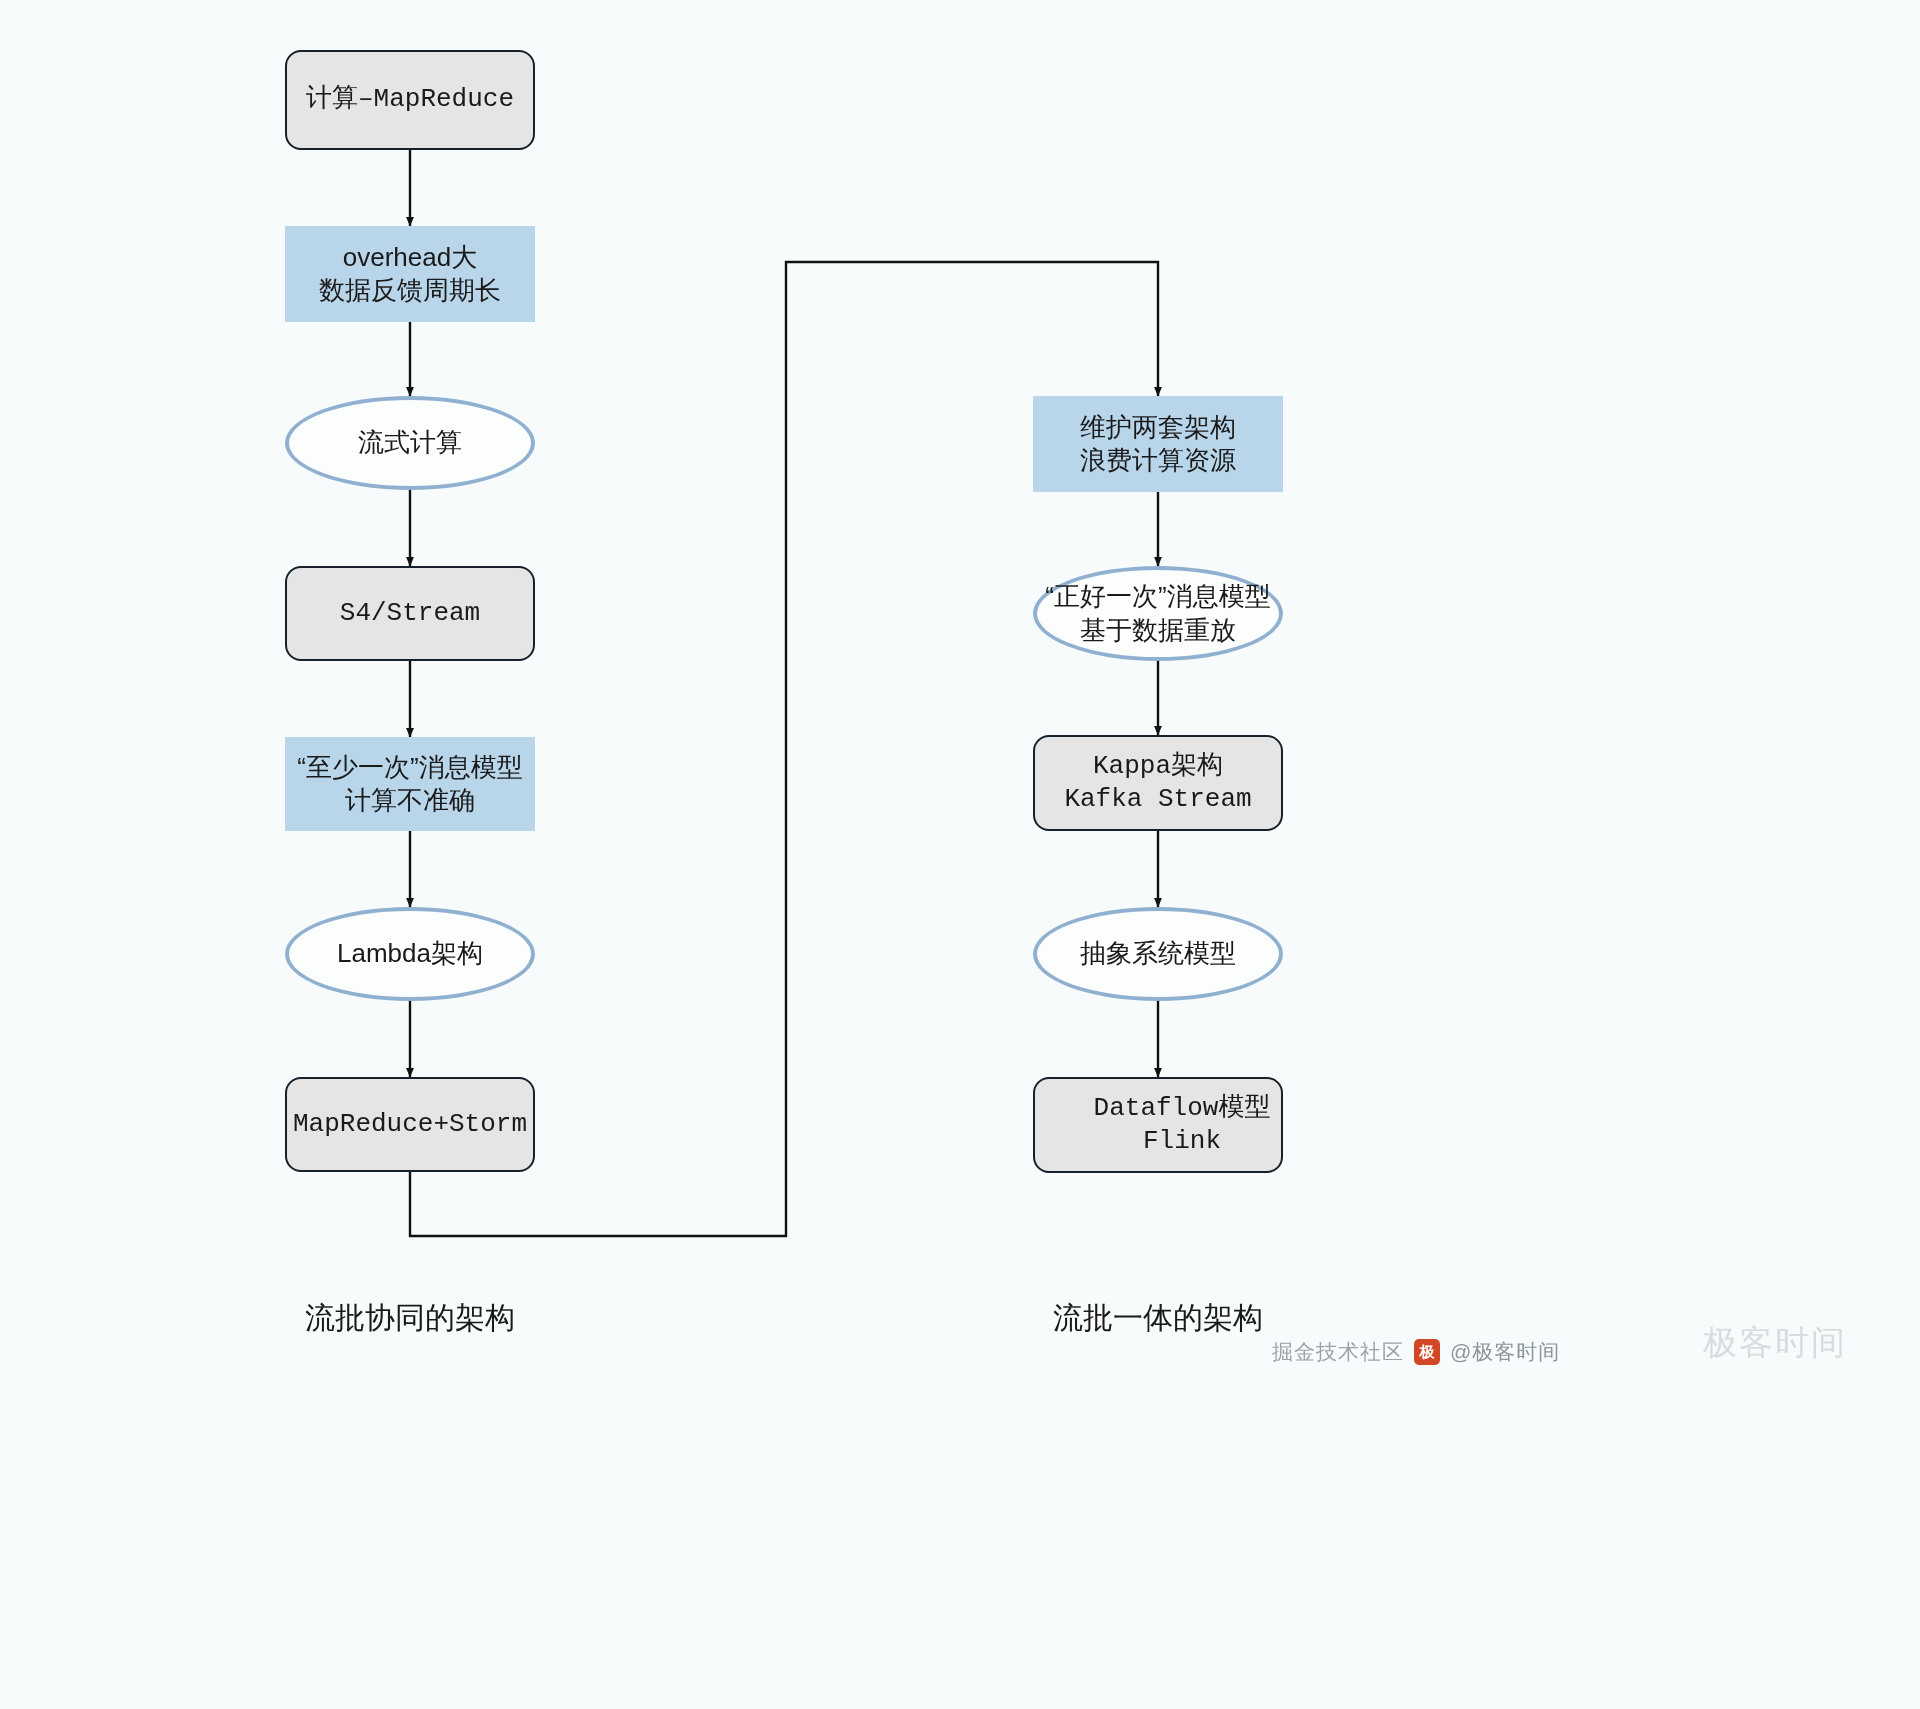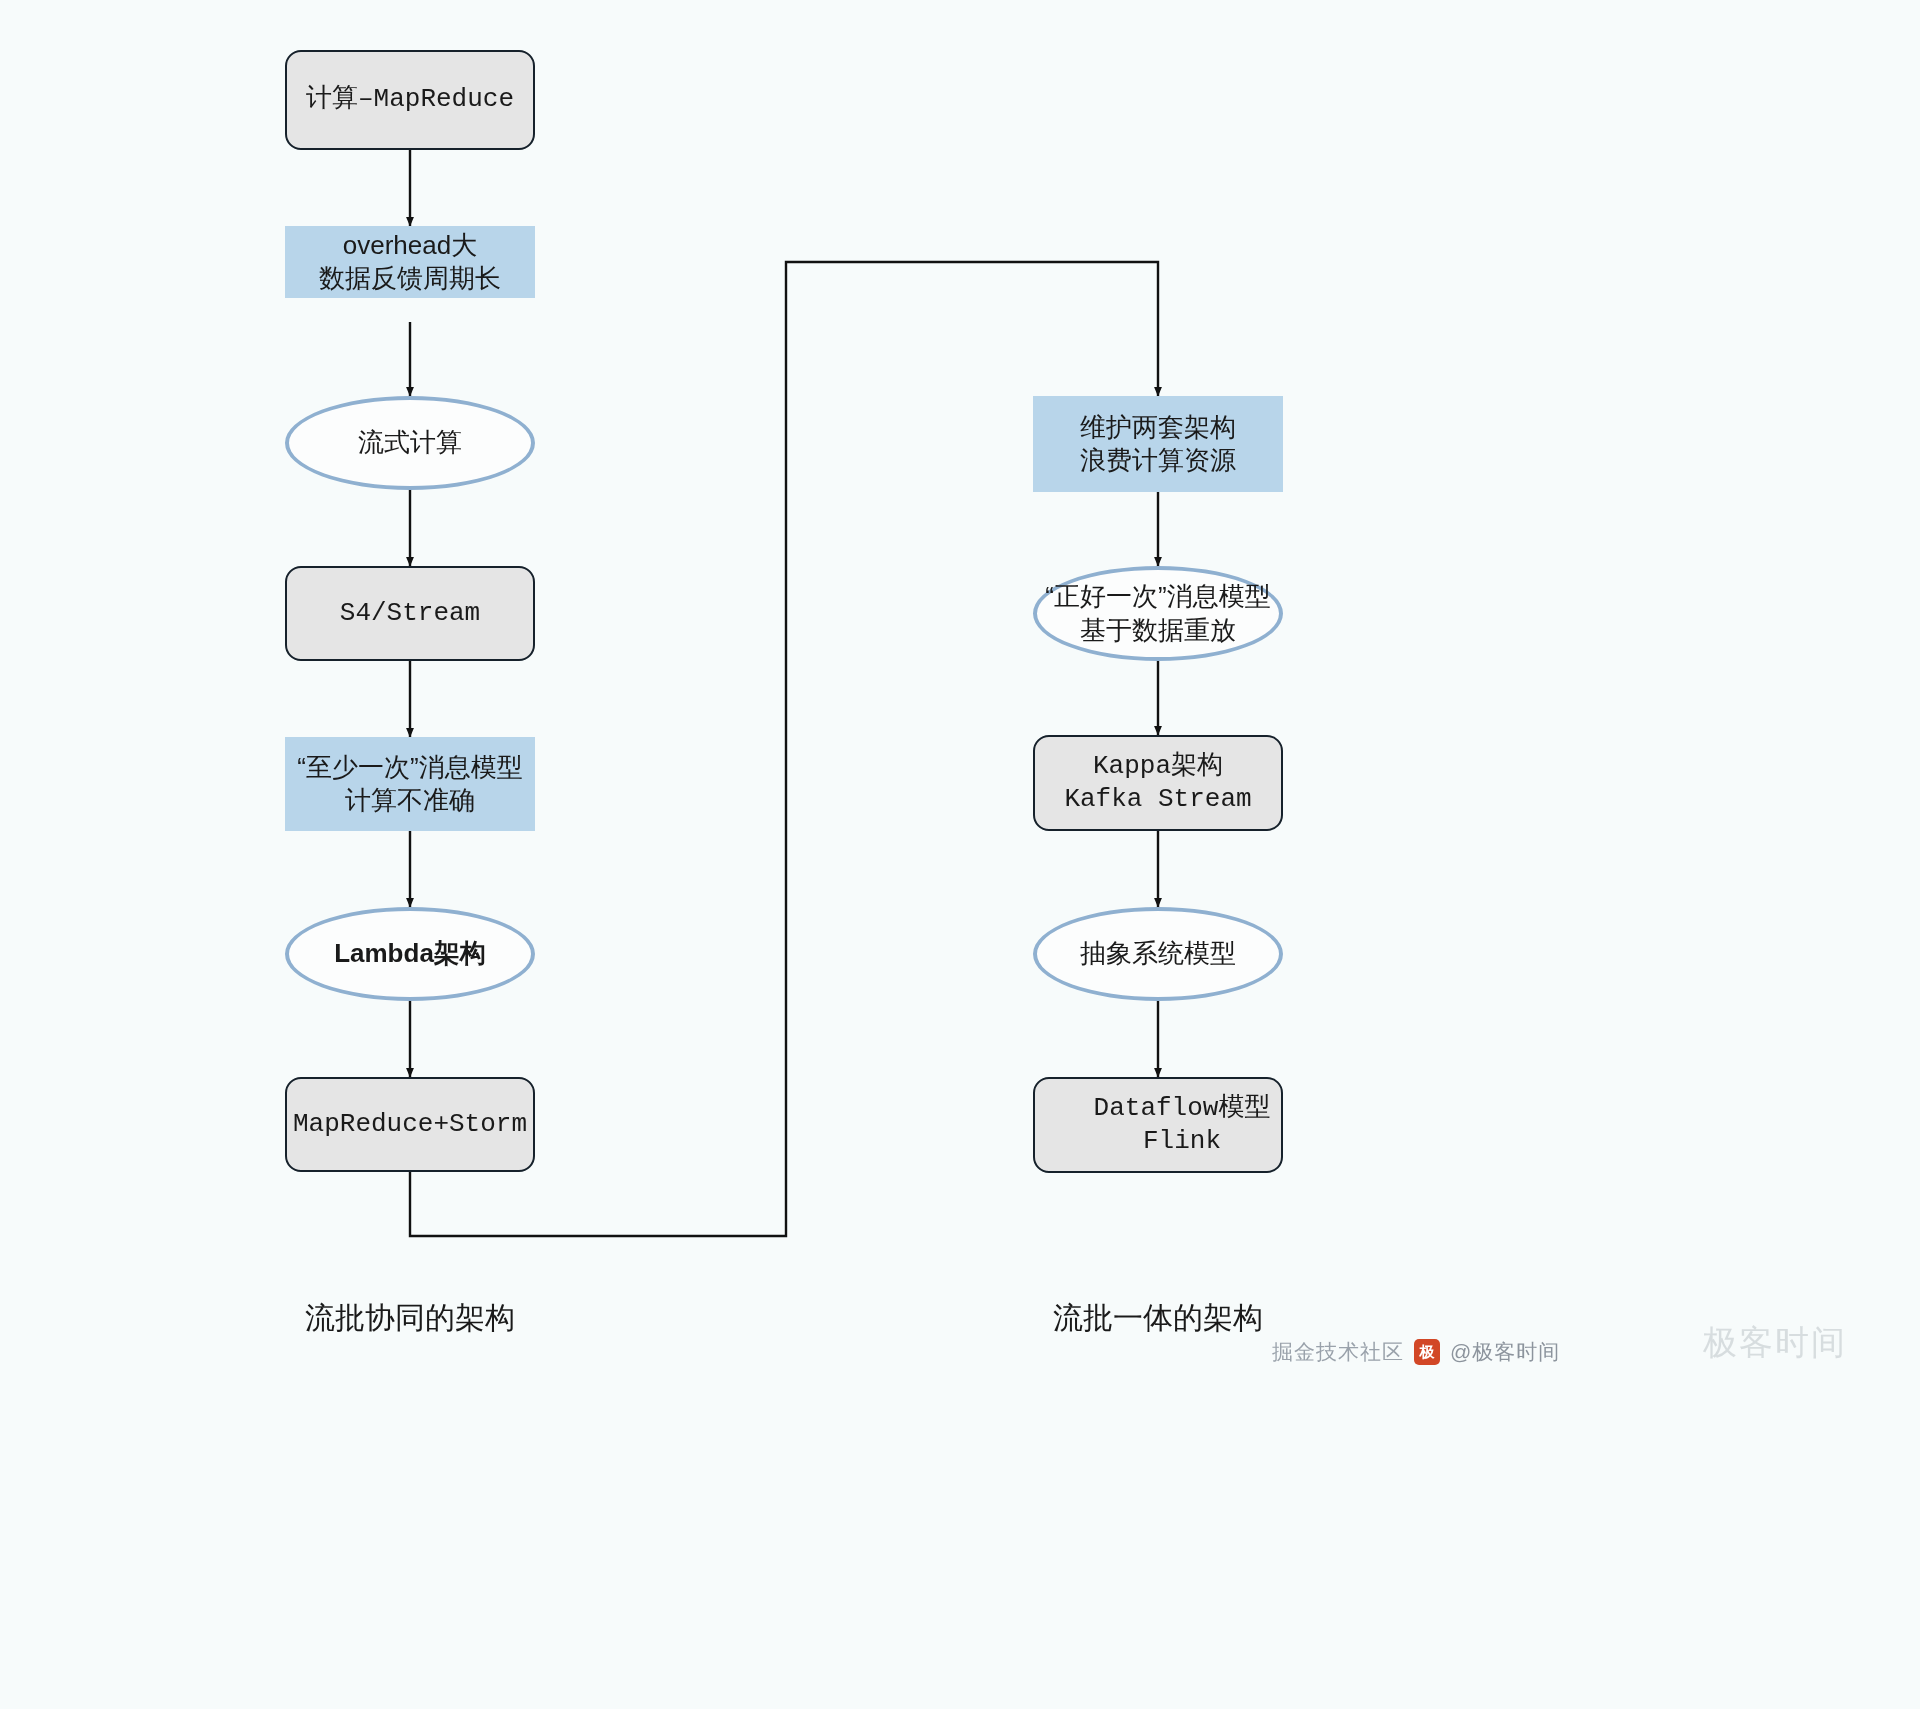--- a/index.html
+++ b/index.html
@@ -122,31 +122,31 @@
       <path d="M1158,661 L1158,735"></path>
       <path d="M1158,831 L1158,907"></path>
       <path d="M1158,1001 L1158,1077"></path>
 
       <path d="M410,1172 L410,1236 L786,1236 L786,262 L1158,262 L1158,396"></path>
     </g>
   </svg>
 
   <div class="node rounded" style="left:285px; top:50px; width:250px; height:100px;">计算–MapReduce</div>
 
-  <div class="node flat" style="left:285px; top:226px; width:250px; height:72px;">overhead大
+  <div class="node flat" style="left:285px; top:226px; width:250px; height:96px;">overhead大
 数据反馈周期长</div>
 
   <div class="node ellipse" style="left:285px; top:396px; width:250px; height:94px;">流式计算</div>
 
   <div class="node rounded" style="left:285px; top:566px; width:250px; height:95px;">S4/Stream</div>
 
   <div class="node flat" style="left:285px; top:737px; width:250px; height:94px;">“至少一次”消息模型
 计算不准确</div>
 
-  <div class="node ellipse" style="left:285px; top:907px; width:250px; height:94px;font-weight:bold;">Lambda架构</div>
+  <div class="node ellipse" style="left:285px; top:907px; width:250px; height:94px;">Lambda架构</div>
 
   <div class="node rounded" style="left:285px; top:1077px; width:250px; height:95px;">MapReduce+Storm</div>
 
   <div class="node flat" style="left:1033px; top:396px; width:250px; height:96px;">维护两套架构
 浪费计算资源</div>
 
   <div class="node ellipse" style="left:1033px; top:566px; width:250px; height:95px;">“正好一次”消息模型
 基于数据重放</div>
 
   <div class="node rounded" style="left:1033px; top:735px; width:250px; height:96px;">Kappa架构

